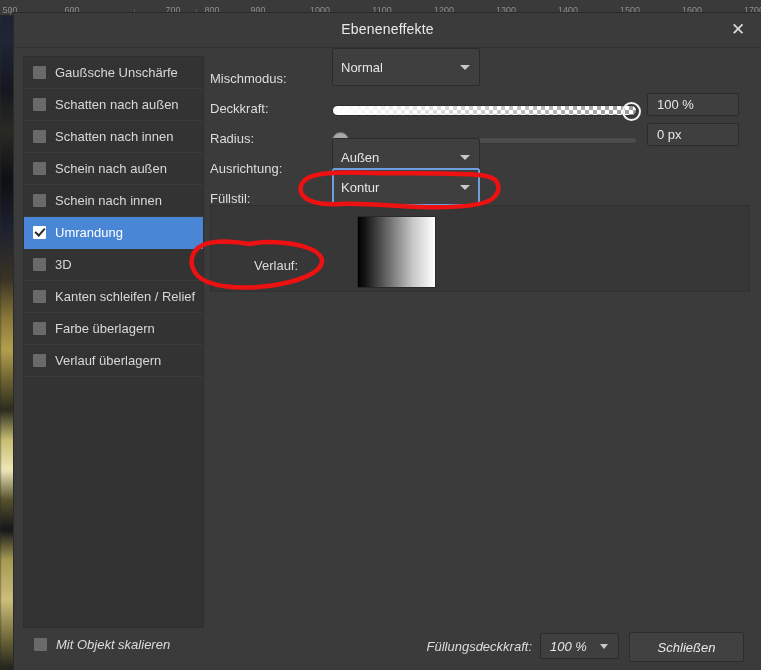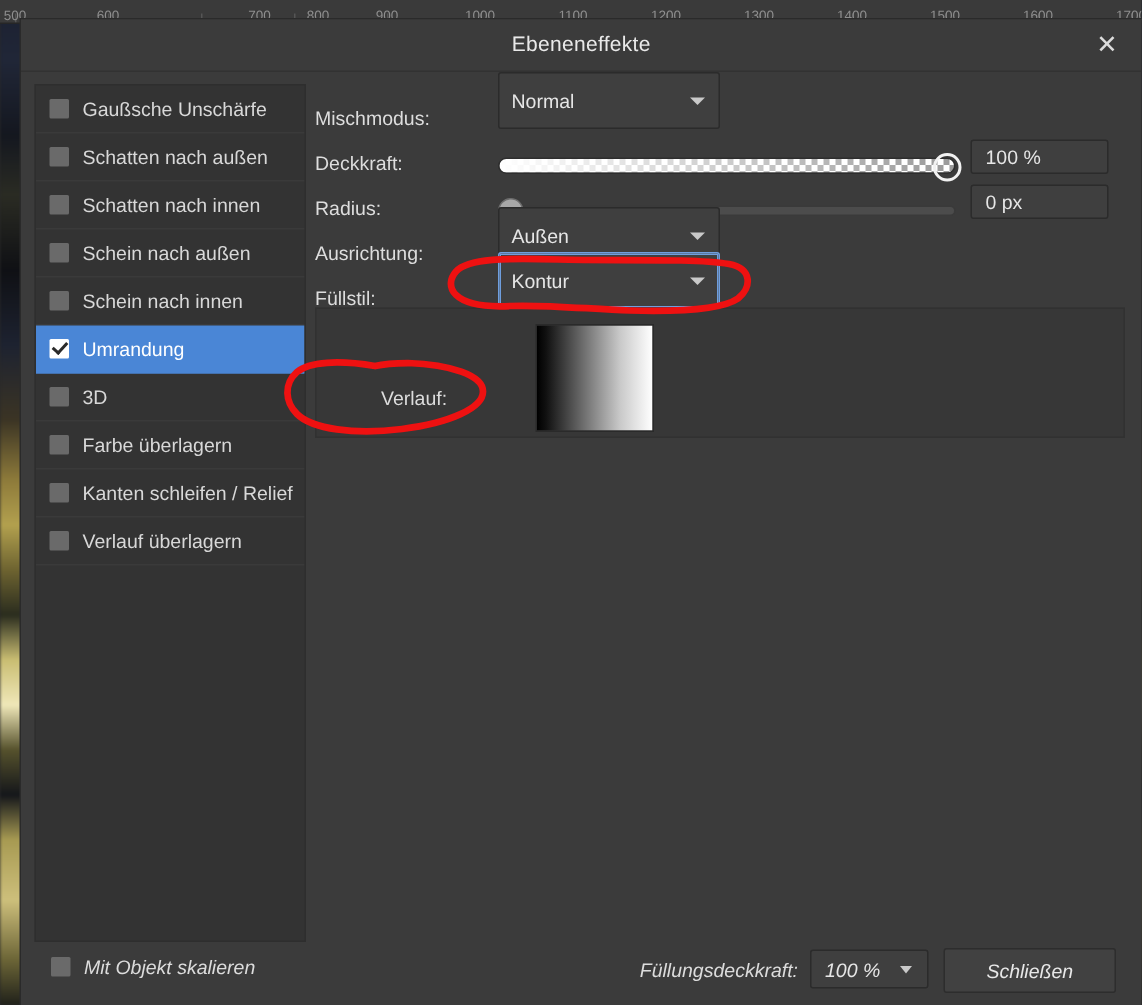--- a/index.html
+++ b/index.html
@@ -418,25 +418,25 @@
         <div class="effect-item selected">
           <span class="chk checked"></span>
           <span class="effect-label">Umrandung</span>
         </div>
         <div class="effect-item">
           <span class="chk"></span>
           <span class="effect-label">3D</span>
         </div>
         <div class="effect-item">
           <span class="chk"></span>
+          <span class="effect-label">Kanten schleifen / Relief</span>
+        </div>
+        <div class="effect-item">
+          <span class="chk"></span>
           <span class="effect-label">Farbe überlagern</span>
-        </div>
-        <div class="effect-item">
-          <span class="chk"></span>
-          <span class="effect-label">Kanten schleifen / Relief</span>
         </div>
         <div class="effect-item">
           <span class="chk"></span>
           <span class="effect-label">Verlauf überlagern</span>
         </div>
       </div>
 
     <div id="form-area">
 
       <div class="form-row">

